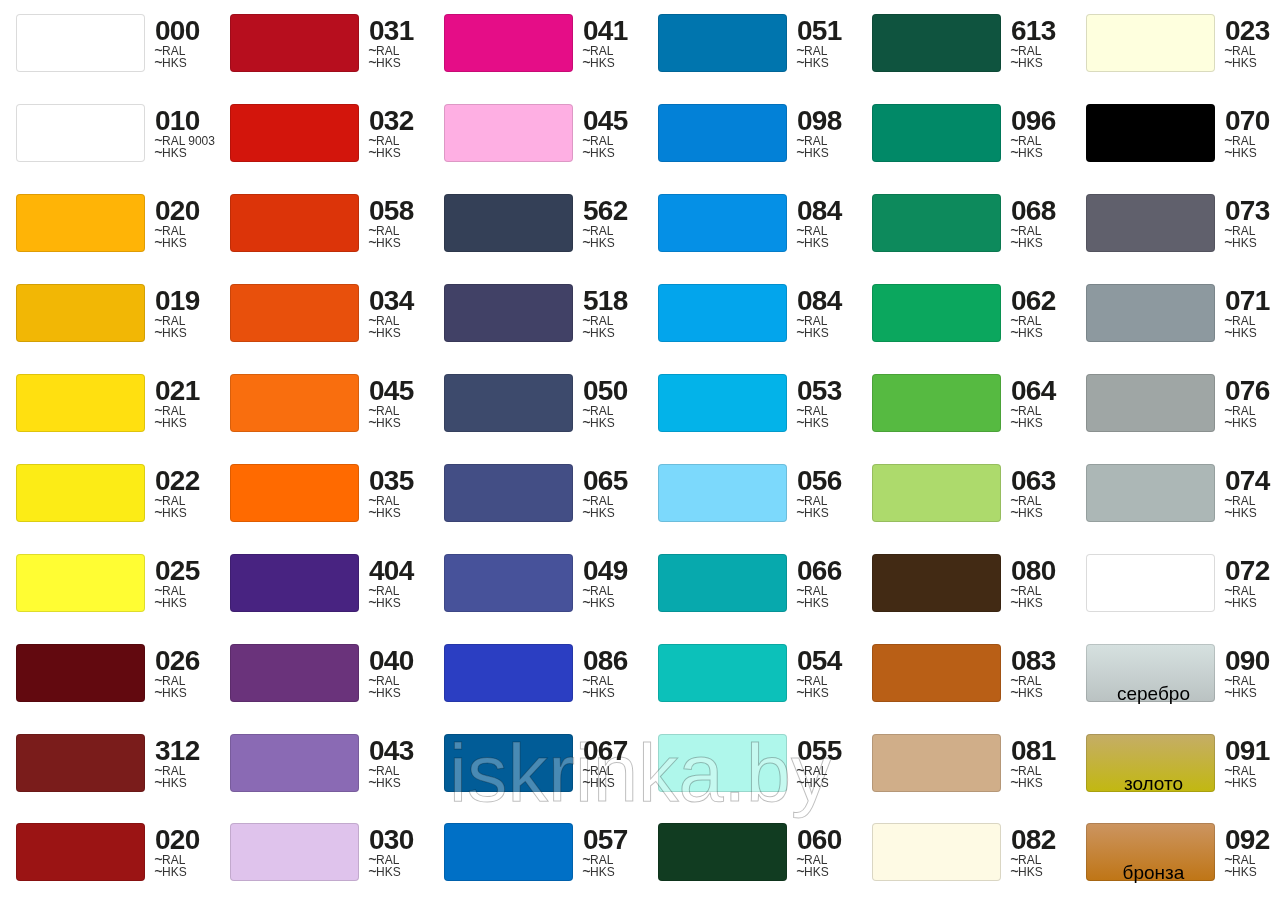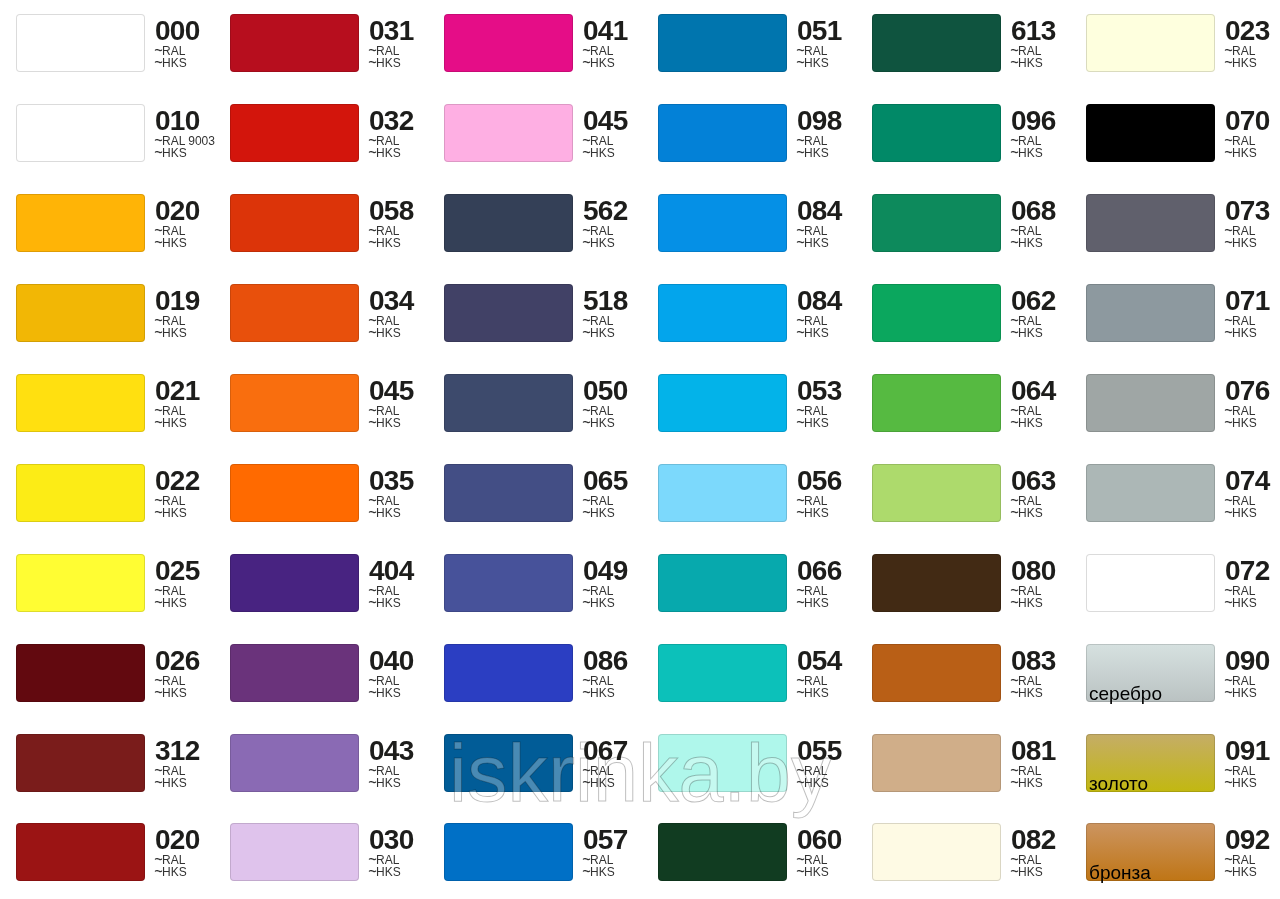--- a/index.html
+++ b/index.html
@@ -6,21 +6,21 @@
   html,body{margin:0;padding:0;background:#fff;}
   body{width:1280px;height:899px;position:relative;overflow:hidden;
        font-family:"Liberation Sans", sans-serif;
        -webkit-font-smoothing:antialiased;}
   #chips{position:absolute;left:0;top:0;width:1280px;height:899px;z-index:1;}
   #watermark{position:absolute;left:0;top:0;width:1280px;height:899px;pointer-events:none;z-index:3;}
   #labels{position:absolute;left:0;top:0;width:1280px;height:899px;z-index:5;opacity:0.999;}
   .chip{position:absolute;width:129px;height:58px;border-radius:4px;box-sizing:border-box;
         box-shadow:inset 0 0 0 1px rgba(0,0,0,0.13);}
   .chip.bordered{box-shadow:inset 0 0 0 1px rgba(0,0,0,0.14);}
-  .chiplabel{position:absolute;width:129px;text-align:left;font-size:19px;color:#000;
+  .chiplabel{position:absolute;width:129px;text-align:center;font-size:19px;color:#000;
              line-height:1;white-space:nowrap;}
   .info{position:absolute;width:75px;height:70px;}
   .code{font-size:28px;font-weight:bold;color:#1d1d1b;line-height:1;
         letter-spacing:-0.7px;position:absolute;top:3px;left:0;white-space:nowrap;}
   .ral{font-size:12px;color:#333;position:absolute;top:31px;left:0;line-height:1.15;white-space:nowrap;}
   .hks{font-size:12px;color:#333;position:absolute;top:43px;left:0;line-height:1.15;white-space:nowrap;}
   .tilde{display:inline-block;transform:translateY(-0.9px) scale(1.22,1.55);transform-origin:50% 45%;}
 </style>
 </head>
 <body>

